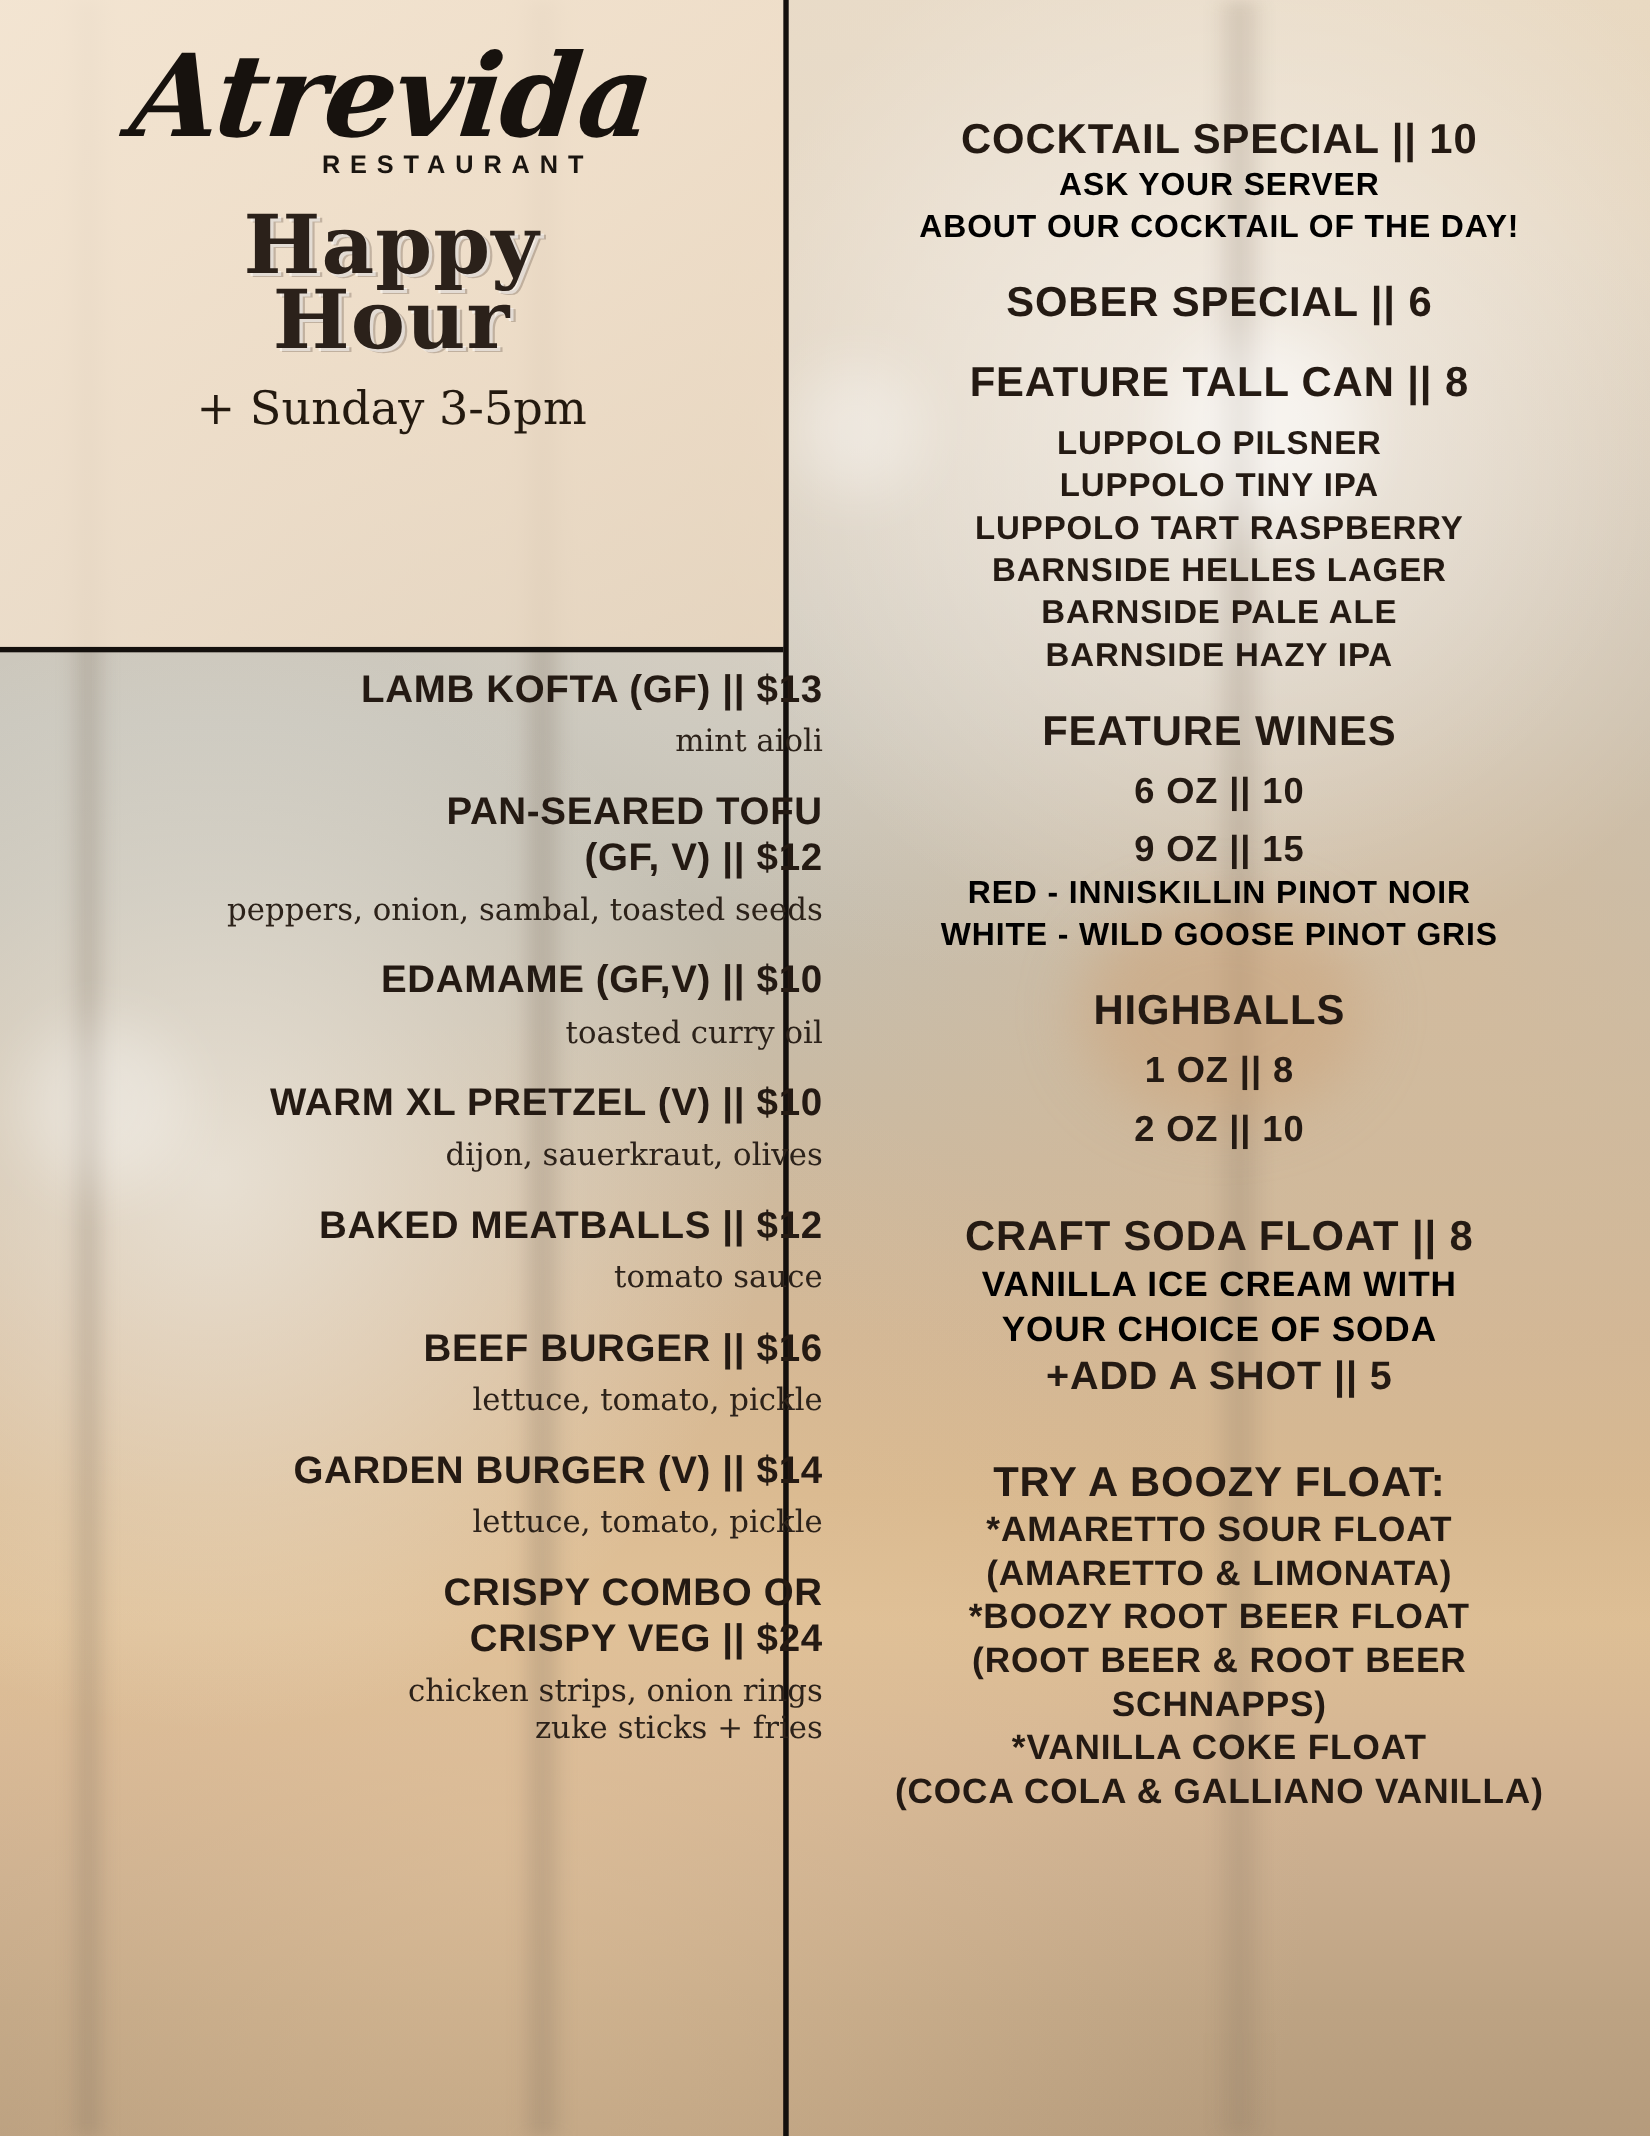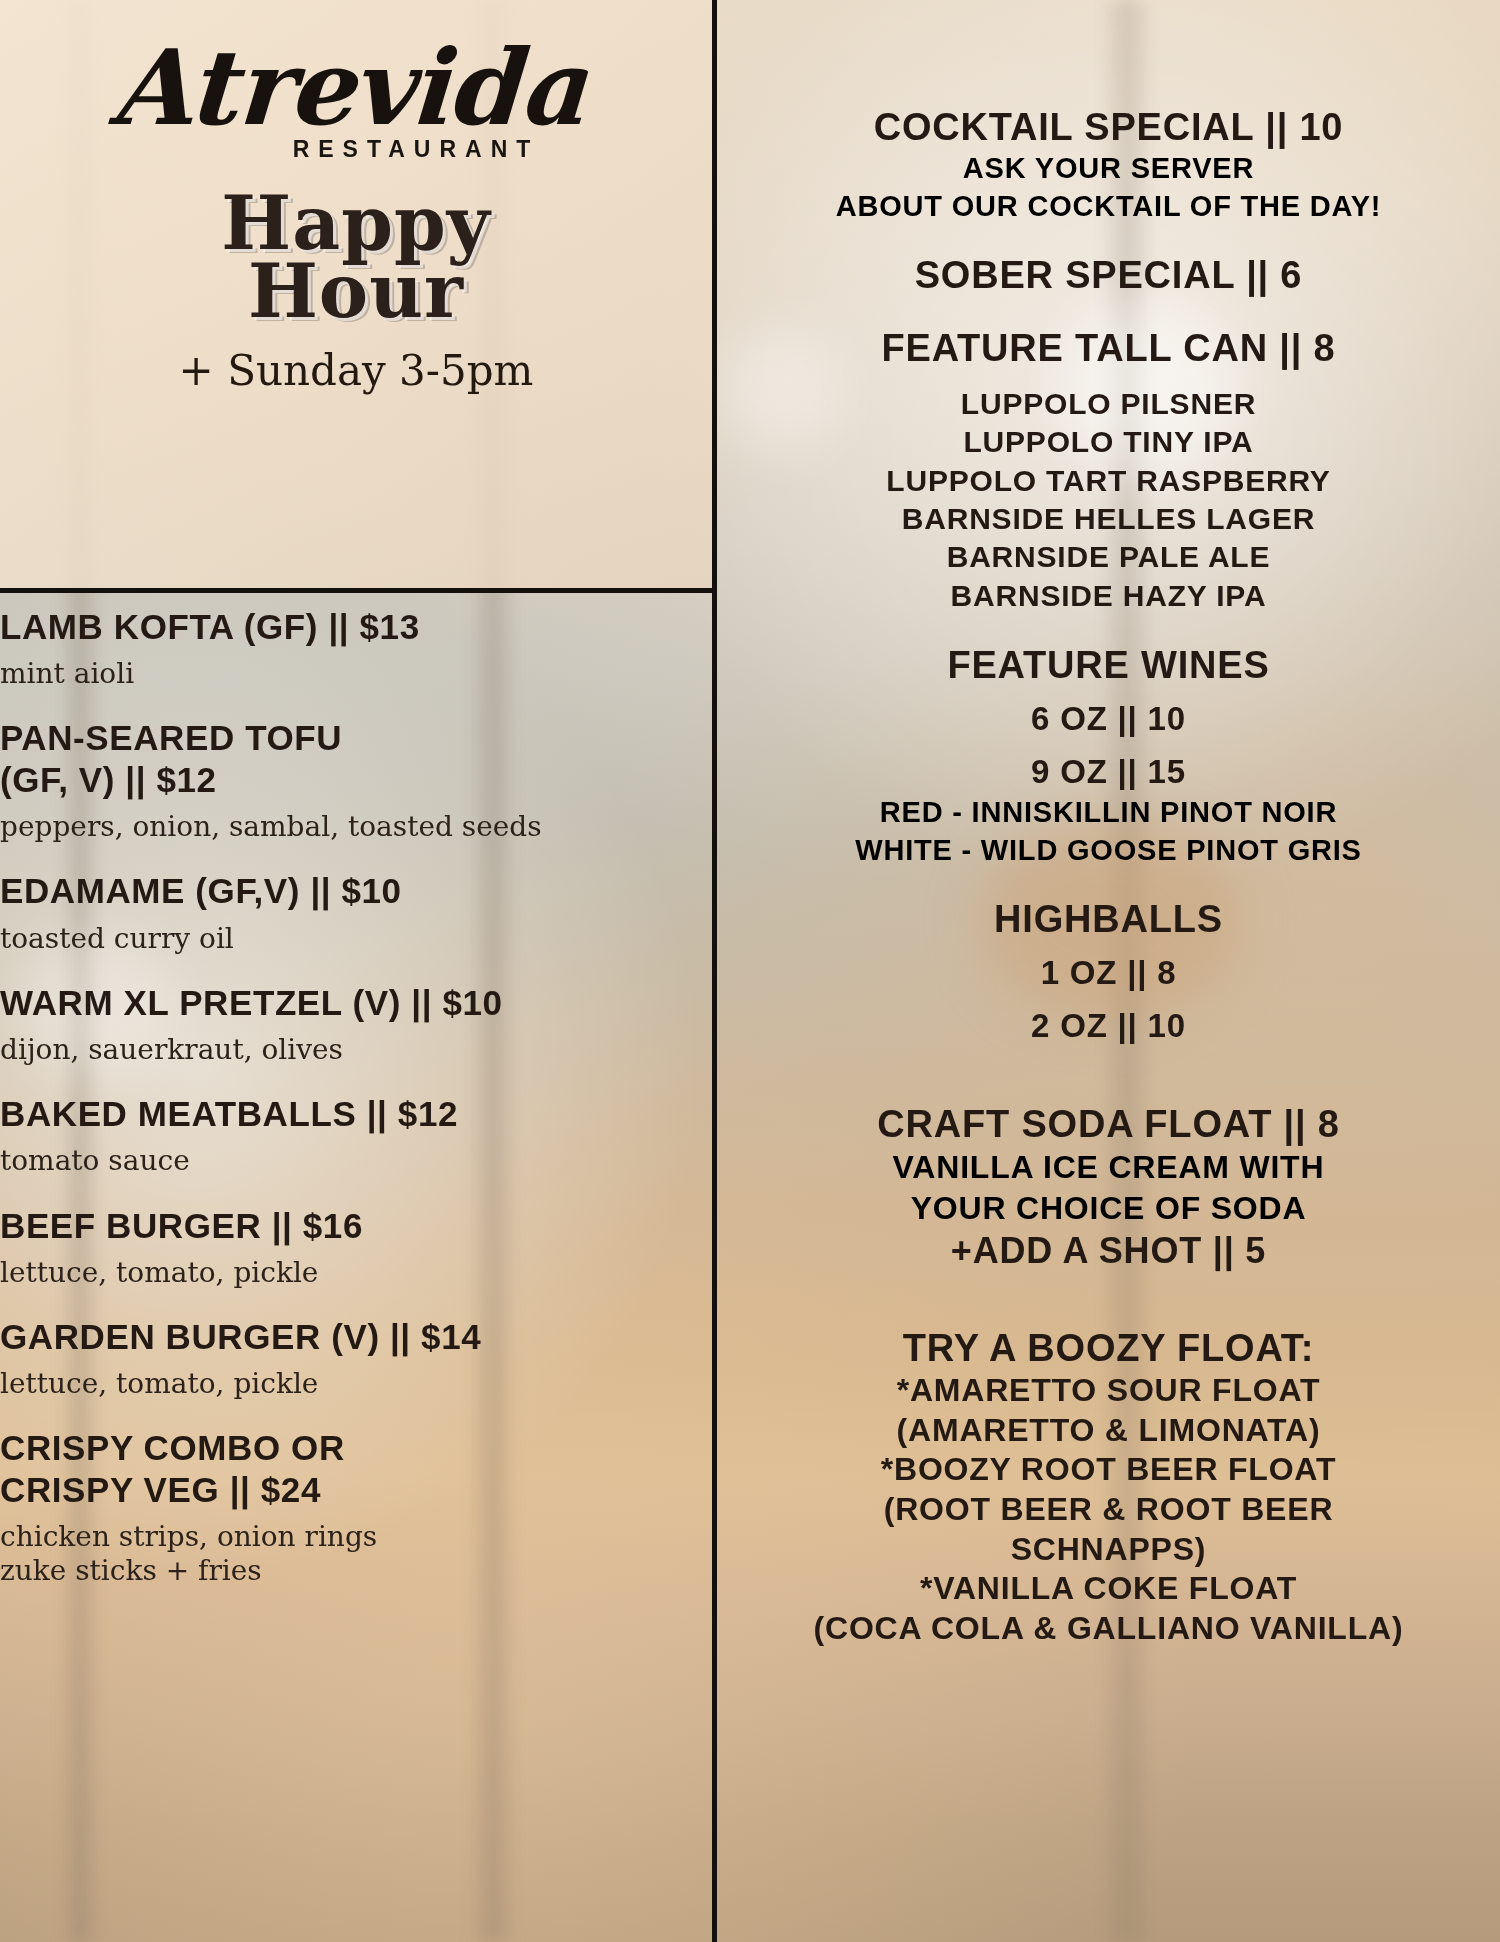--- a/index.html
+++ b/index.html
@@ -153,21 +153,21 @@
     color: #23190f;
     margin-top: 22px;
   }
 
   
   .food-list {
     position: absolute;
     left: 0;
     top: 606px;
     width: 748px;
-    text-align: left;
+    text-align: right;
   }
   .food-item { margin-bottom: 26px; }
   .food-name {
     font-family: "Liberation Sans", sans-serif;
     font-weight: 700;
     font-size: 35px;
     line-height: 1.18;
     letter-spacing: 0.6px;
     color: #241a13;
     text-transform: uppercase;

